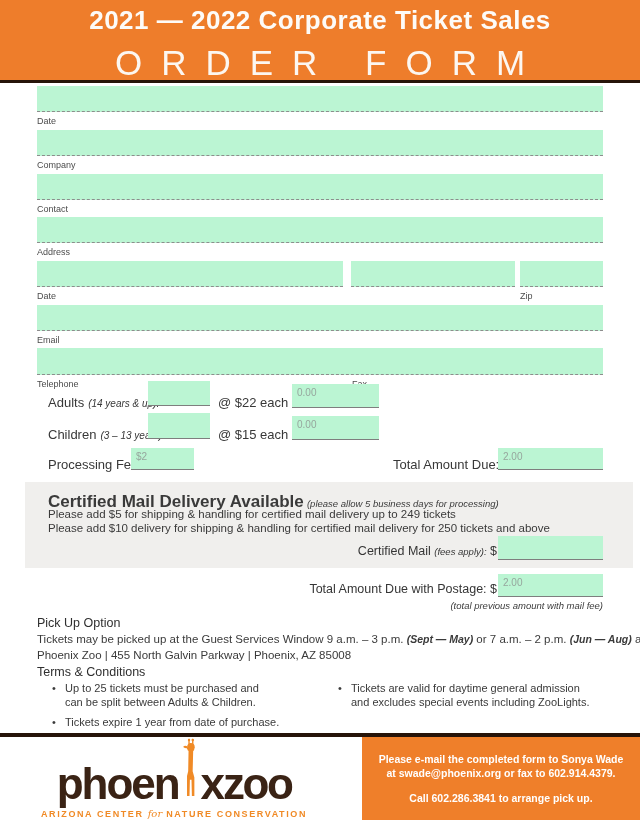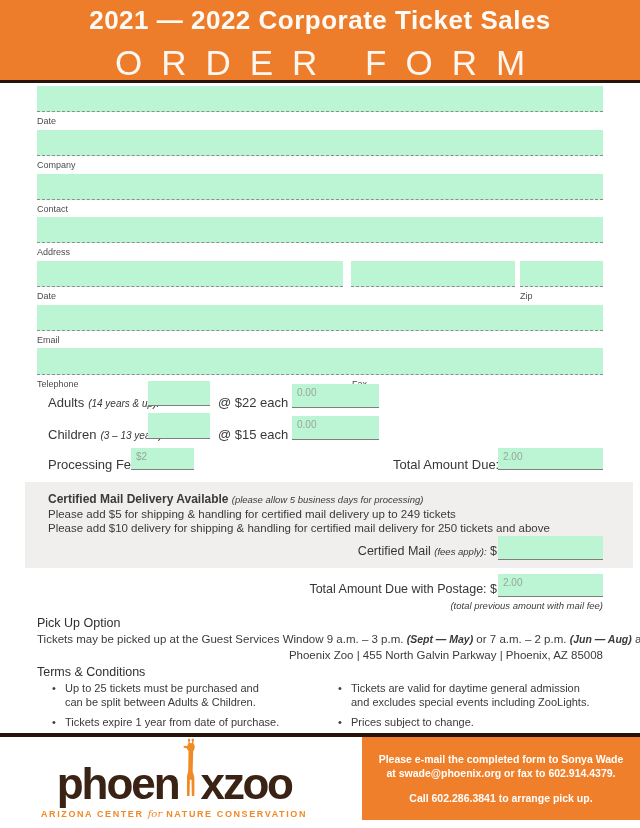--- a/index.html
+++ b/index.html
@@ -25,21 +25,21 @@
   .flabel{position:absolute;font-size:9px;color:#4c4c4c;}
 
   
   .otext{position:absolute;font-size:13px;color:#383838;white-space:nowrap;}
   .note{font-style:italic;font-size:10px;margin-left:4px;}
   .rtext{position:absolute;text-align:right;white-space:nowrap;}
 
   
   .panel{position:absolute;left:25px;top:482px;width:608px;height:86px;background:#F0EFED;}
   .cm-line{position:absolute;left:48px;font-size:11.5px;color:#3a3a3a;white-space:nowrap;}
-  .cm-bold{font-weight:bold;font-size:12px;}
+  .cm-bold{font-weight:bold;font-size:17px;}
   .cm-note{font-style:italic;font-size:9.5px;}
   .money-label{font-size:12.5px;color:#353535;}
 
   
   .h2{position:absolute;font-size:12.5px;color:#2f2f2f;font-weight:500;}
   .body-line{position:absolute;font-size:11.5px;color:#3a3a3a;white-space:nowrap;}
   .em-seg{font-style:italic;font-weight:600;font-size:10.5px;}
   .bullets{position:absolute;margin:0;padding:0;list-style:none;}
   .bullets li{position:relative;padding-left:13px;font-size:11px;line-height:13.5px;
         color:#3a3a3a;margin-bottom:7px;}
@@ -146,32 +146,31 @@
   <div class="rtext money-label" style="right:143px;top:582px;">Total Amount Due with Postage: $</div>
   <div class="gbox solid" style="left:498px;top:574px;width:105px;height:23px;">
     <span class="ph">2.00</span>
   </div>
   <div class="rtext cm-note" style="right:37px;top:600px;">(total previous amount with mail fee)</div>
 
   <div class="h2" style="left:37px;top:616px;">Pick Up Option</div>
   <div class="body-line" style="left:37px;top:633px;">
     <span>Tickets may be picked up at the Guest Services Window 9 a.m. – 3 p.m. </span><span class="em-seg">(Sept — May)</span><span> or 7 a.m. – 2 p.m. </span><span class="em-seg">(Jun — Aug)</span><span> at:</span>
   </div>
-  <div class="body-line" style="left:37px;top:649px;width:566px;text-align:right;">Phoenix Zoo  |  455 North Galvin Parkway  |  Phoenix, AZ 85008</div>
+  <div class="body-line" style="left:37px;top:649px;width:566px;text-align:left;">Phoenix Zoo  |  455 North Galvin Parkway  |  Phoenix, AZ 85008</div>
 
   <div class="h2" style="left:37px;top:665px;">Terms &amp; Conditions</div>
   <ul class="bullets" style="left:52px;top:682px;width:265px;">
     <li><span class="li-text">Up to 25 tickets must be purchased and
 can be split between Adults &amp; Children.</span></li>
     <li><span class="li-text">Tickets expire 1 year from date of purchase.</span></li>
   </ul>
   <ul class="bullets" style="left:338px;top:682px;width:280px;">
     <li><span class="li-text">Tickets are valid for daytime general admission
 and excludes special events including ZooLights.</span></li>
-    <li><span class="li-text">Prices subject to change.</span></li>
   </ul>
 
   <div class="rule bottom"></div>
 
   <div class="logo">
     <div class="logo-word">
       <span class="dk">phoen</span>
       <svg class="giraffe" viewBox="0 0 22 78">
         <g fill="#F08A26">
           <rect x="8.2" y="0" width="1.8" height="7" rx="0.9"></rect>

